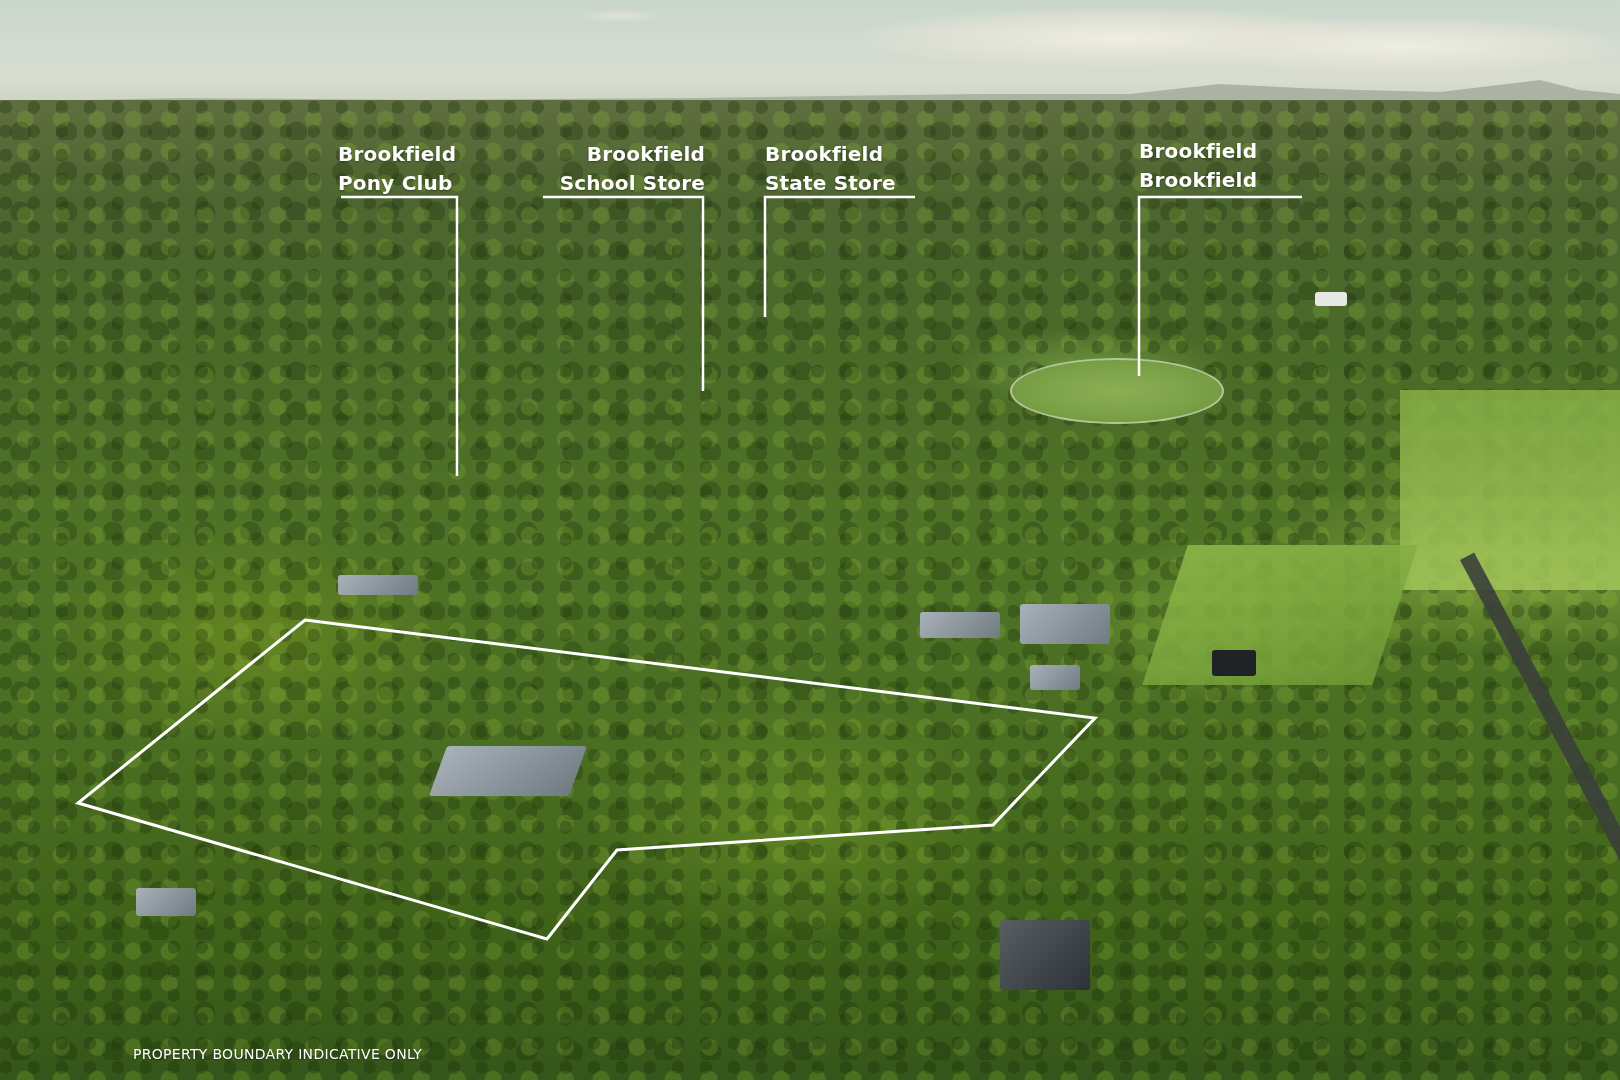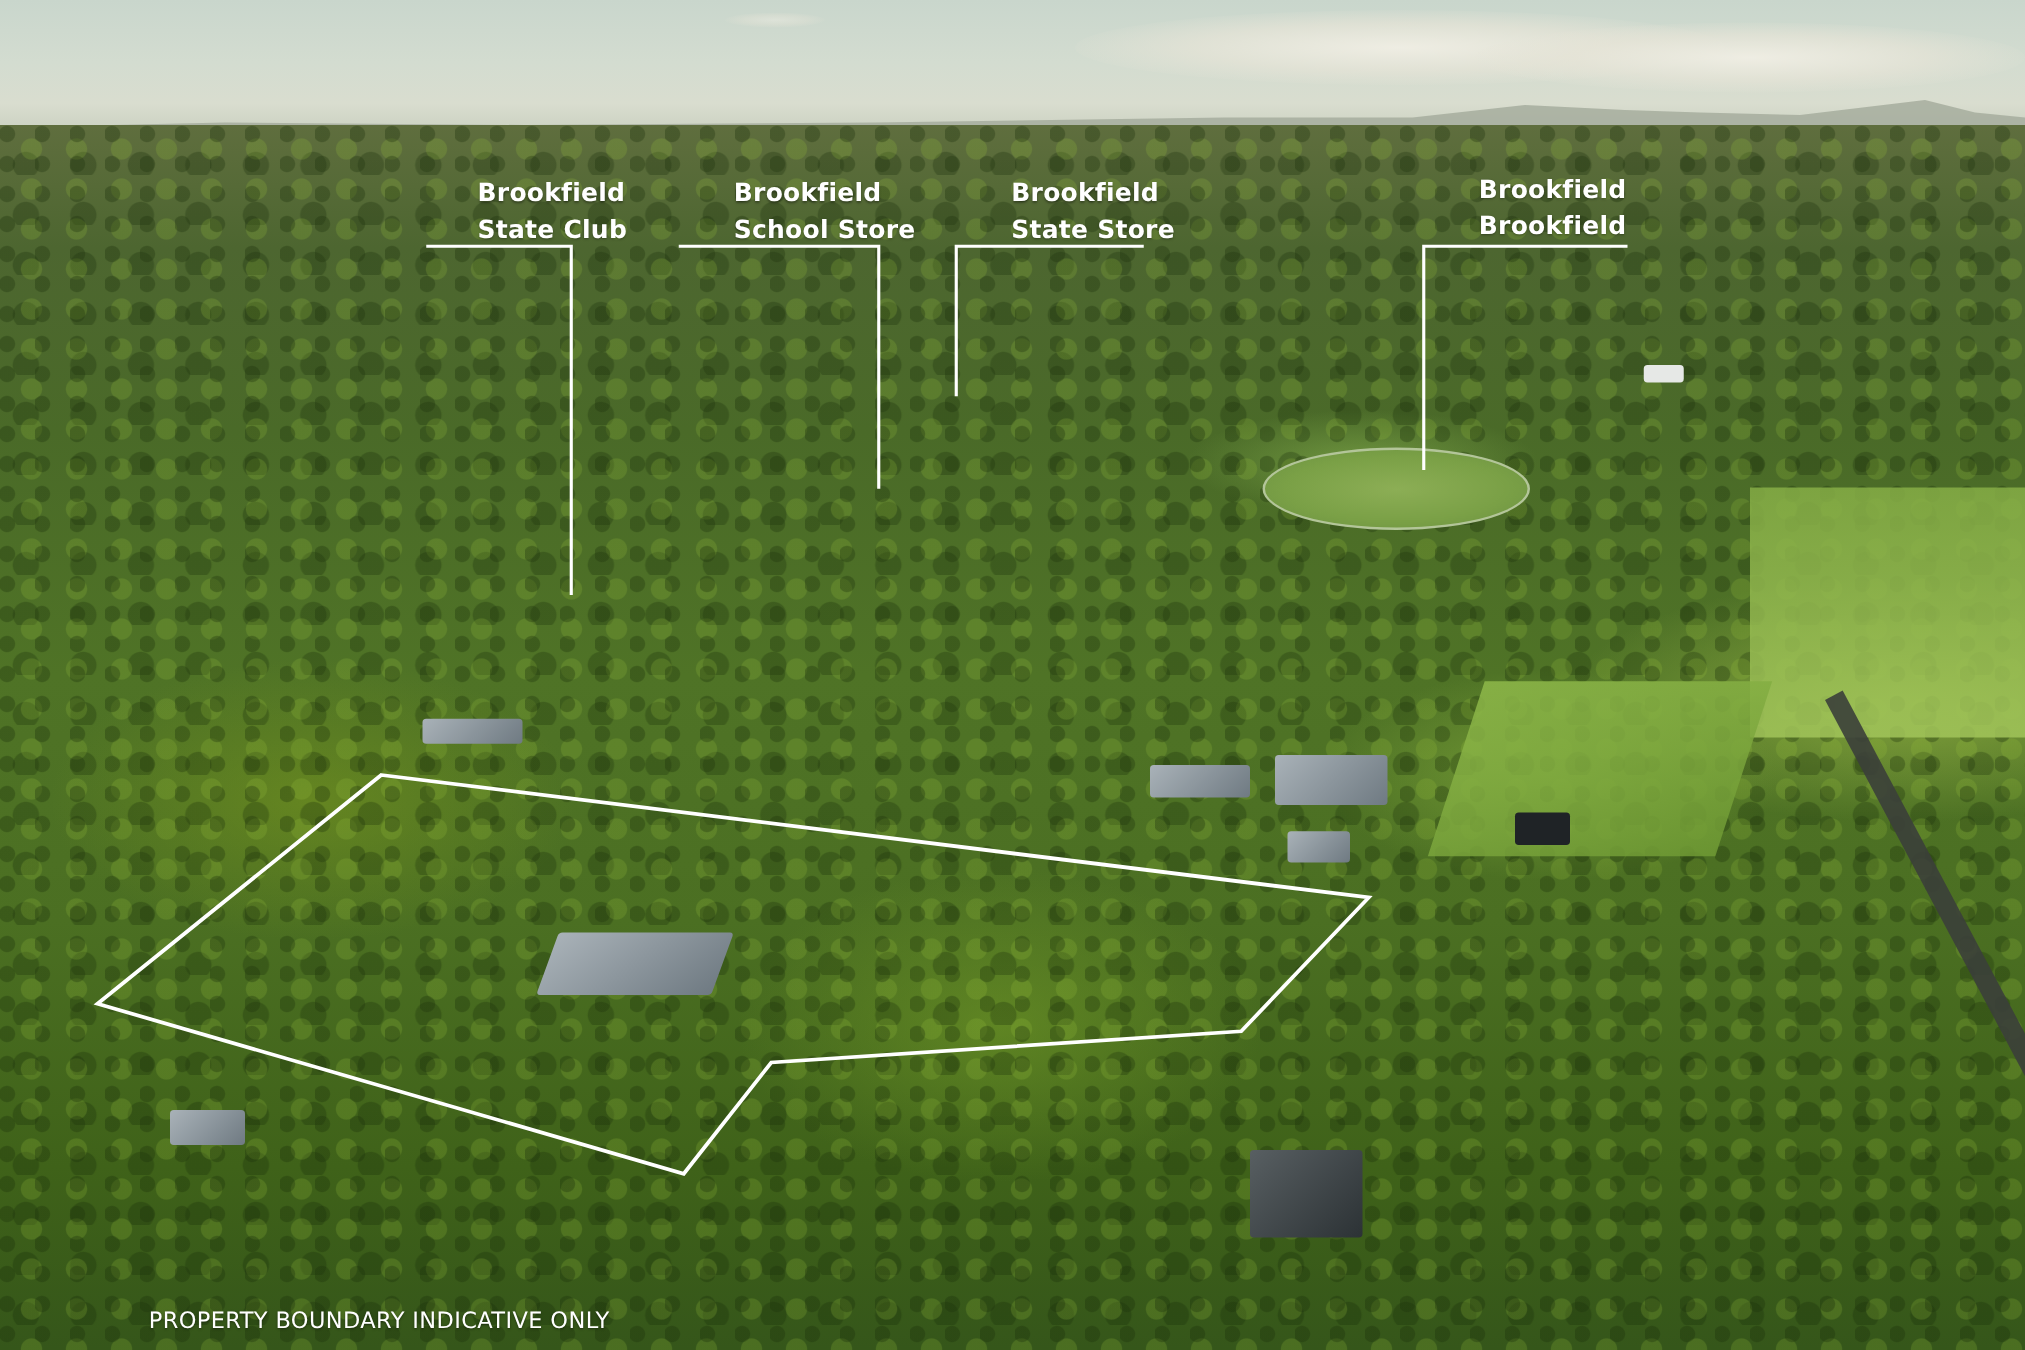--- a/index.html
+++ b/index.html
@@ -59,24 +59,24 @@
   }
   .overlay { position:absolute; left:0; top:0; width:1620px; height:1080px; pointer-events:none; }
   .label {
     position:absolute; color:#ffffff;
     font-family: "DejaVu Sans", sans-serif; font-weight:bold;
     font-size:20px; line-height:29px; letter-spacing:0.2px;
     text-shadow: 0 1px 2px rgba(0,0,0,0.35);
     white-space:nowrap;
   }
   .label.right { text-align:right; }
-  .label span { display:block;margin-left:44px; }
+  .label span { display:block; }
   .disclaimer {
-    position:absolute; left:119px; top:1046px; color:#ffffff;
-    font-family: "DejaVu Sans", sans-serif; font-size:18px; letter-spacing:0.3px;
+    position:absolute; left:133px; top:1046px; color:#ffffff;
+    font-family: "DejaVu Sans", sans-serif; font-size:14px; letter-spacing:0.3px;
     text-shadow: 0 1px 2px rgba(0,0,0,0.45);
     white-space:nowrap;
   }
 </style>
 </head>
 <body>
 
 <div id="scene">
   <div class="sky"></div>
   <div class="cloud" style="left:860px;top:8px;width:520px;height:60px;"></div>
@@ -109,21 +109,21 @@
   <svg class="overlay" viewBox="0 0 1620 1080">
     <polygon points="305,620 1095,718 993,825 617,850 547,939 78,803" fill="none" stroke="#ffffff" stroke-width="3" stroke-linejoin="miter"></polygon>
     <polyline points="341,197 457,197 457,476" fill="none" stroke="#ffffff" stroke-width="2.5"></polyline>
     <polyline points="543,197 703,197 703,391" fill="none" stroke="#ffffff" stroke-width="2.5"></polyline>
     <polyline points="915,197 765,197 765,317" fill="none" stroke="#ffffff" stroke-width="2.5"></polyline>
     <polyline points="1302,197 1139,197 1139,376" fill="none" stroke="#ffffff" stroke-width="2.5"></polyline>
   </svg>
 
   <div class="label" style="left:338px;top:140px;">
     <span>Brookfield</span>
-    <span>State Club</span>
+    <span>Pony Club</span>
   </div>
   <div class="label right" style="left:543px;top:140px;width:162px;">
     <span>Brookfield</span>
     <span>School Store</span>
   </div>
   <div class="label" style="left:765px;top:140px;">
     <span>Brookfield</span>
     <span>State Store</span>
   </div>
   <div class="label" style="left:1139px;top:137px;">

